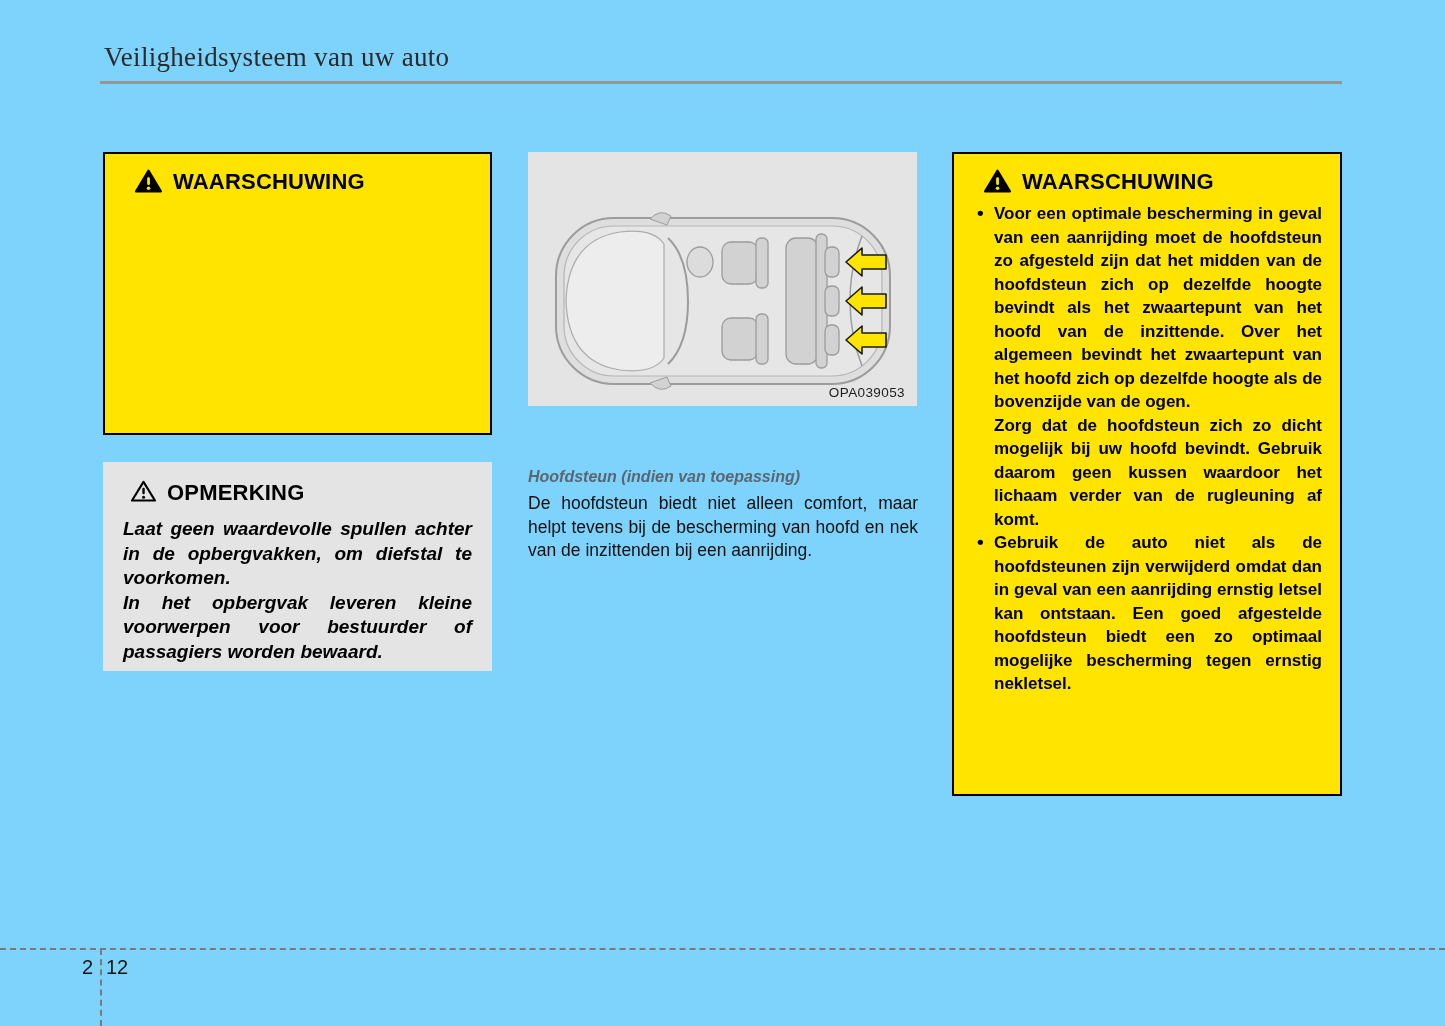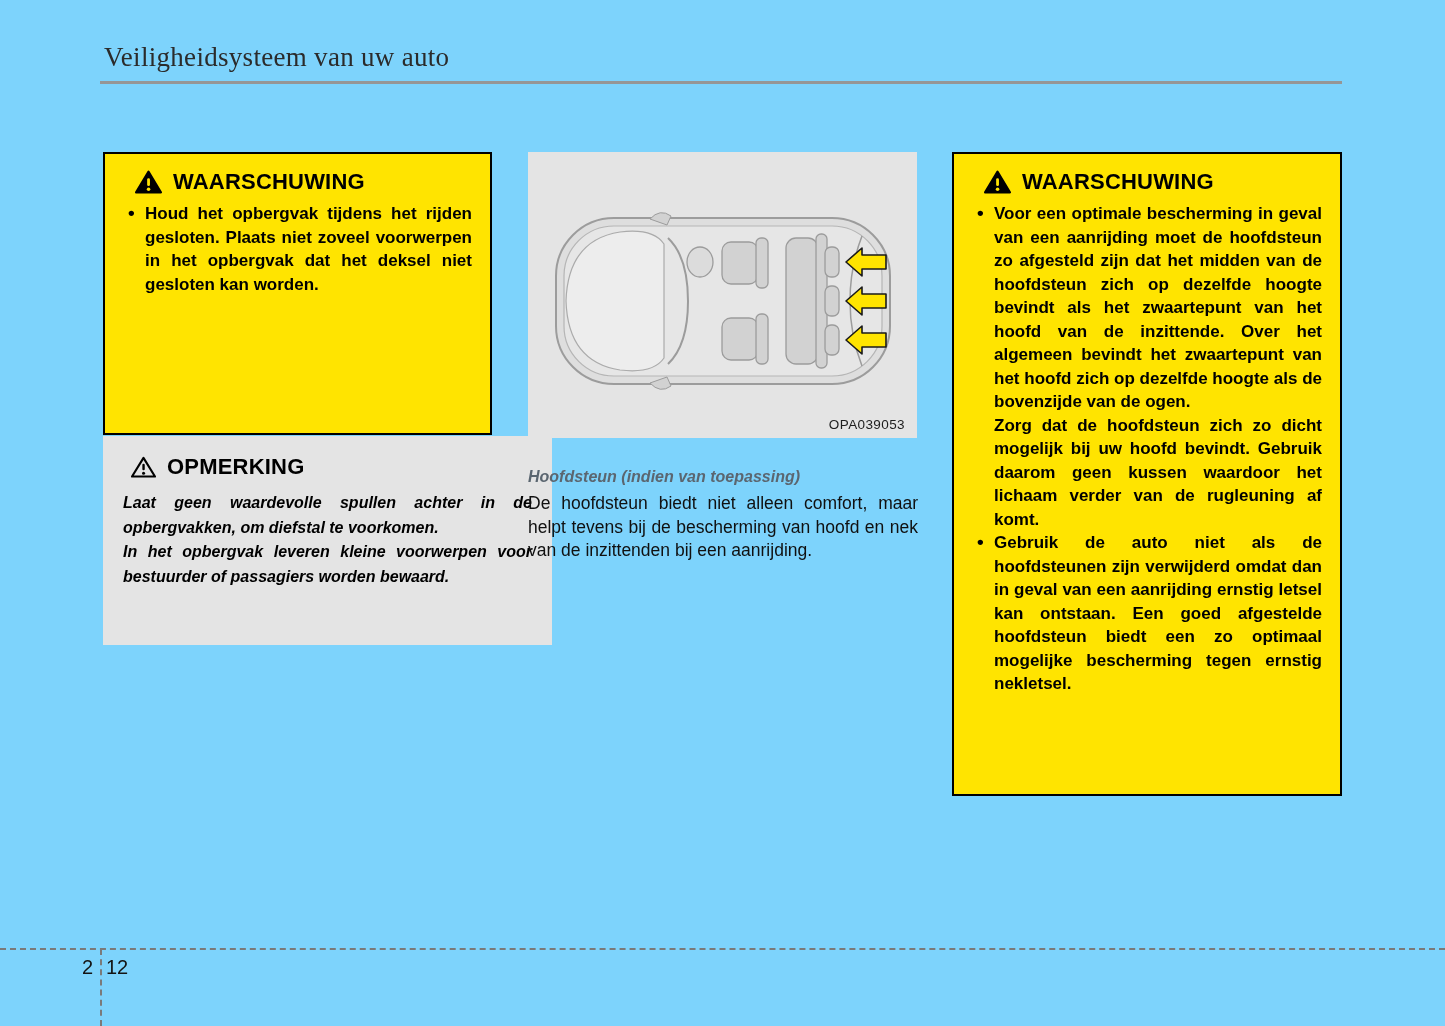--- a/index.html
+++ b/index.html
@@ -6,29 +6,29 @@
   html,body { background:#ffffff; }
   body { font-family:"Liberation Sans", sans-serif; color:#000; }
   .page { position:relative; width:1445px; height:1026px; background:#7dd3fc; overflow:hidden; }
 
   
   .header-title { position:absolute; left:104px; top:42px; font-family:"Liberation Serif", serif; font-size:27px; color:#2b2b2b; letter-spacing:0.3px; }
   .header-rule { position:absolute; left:100px; top:81px; width:1242px; height:3px; background:#969696; }
 
   
   .warning-box { position:absolute; background:#FFE400; border:2px solid #000; padding:15px 18px 14px 18px; }
-  .title-row { display:flex; align-items:center; gap:11px; margin-bottom:7px; }
+  .title-row { display:flex; align-items:flex-start; gap:11px; margin-bottom:7px; }
   .warning-box .title-row { padding-left:12px; }
   .box-title { font-size:22px; font-weight:bold; letter-spacing:0.2px; }
   .w-item { position:relative; padding-left:22px; font-weight:bold; font-size:17px; line-height:23.5px; text-align:justify; }
   .w-item.bulleted::before { content:"\2022"; position:absolute; left:5px; top:-1px; font-size:19px; }
 
   .note-box { position:absolute; background:#E4E4E4; padding:18px 20px 16px 20px; }
   .note-box .title-row { padding-left:8px; margin-bottom:11px; }
-  .note-para { font-weight:bold; font-style:italic; font-size:16px; line-height:24.5px; text-align:justify; }
+  .note-para { font-weight:bold; font-style:italic; font-size:19px; line-height:24.5px; text-align:justify; }
 
   
   .figure-box { position:absolute; background:#E4E4E4; }
   .figure-caption { position:absolute; right:12px; bottom:6px; font-size:13.5px; color:#1e1e1e; letter-spacing:0.4px; }
   .mid-text { position:absolute; }
   .section-title { font-size:20px; font-weight:bold; margin-bottom:11px; }
   .subsection-title { font-size:16px; font-weight:bold; font-style:italic; color:#5B6670; margin-bottom:6px; }
   .body-para { font-size:17.5px; line-height:23.5px; text-align:justify; color:#101010; margin-bottom:9px; }
 
   
@@ -52,39 +52,38 @@
     <div class="title-row">
       <span class="icon">
         <svg viewBox="0 0 26 23" width="27" height="24">
           <path d="M13 1.5 L25 21.5 H1 Z" fill="#000" stroke="#000" stroke-linejoin="round" stroke-width="2"></path>
           <rect x="11.7" y="7.8" width="2.7" height="7.6" rx="1.3" fill="#FFE400"></rect>
           <circle cx="13.05" cy="18.4" r="1.7" fill="#FFE400"></circle>
         </svg>
       </span>
       <span class="box-title">WAARSCHUWING</span>
     </div>
-    <div class="w-item bulleted">Houd het opbergvak tijdens het rijden gesloten. Plaats niet zoveel voorwerpen in het opbergvak dat het deksel niet gesloten kan worden.</div>
   </div>
 
-  <div class="note-box" style="left:103px; top:436px; width:449px; height:209px;">
+  <div class="note-box" style="left:103px; top:462px; width:389px; height:209px;">
     <div class="title-row">
       <span class="icon">
         <svg viewBox="0 0 26 23" width="25" height="22">
           <path d="M13 2 L25 21.5 H1 Z" fill="none" stroke="#000" stroke-width="2.2" stroke-linejoin="round"></path>
           <rect x="11.8" y="8.2" width="2.5" height="6.8" rx="1.2" fill="#000"></rect>
           <circle cx="13.05" cy="18.1" r="1.6" fill="#000"></circle>
         </svg>
       </span>
       <span class="box-title">OPMERKING</span>
     </div>
     <p class="note-para">Laat geen waardevolle spullen achter in de opbergvakken, om diefstal te voorkomen.</p>
     <p class="note-para">In het opbergvak leveren kleine voorwerpen voor bestuurder of passagiers worden bewaard.</p>
   </div>
 
-  <div class="figure-box" style="left:528px; top:152px; width:389px; height:286px;">
+  <div class="figure-box" style="left:528px; top:152px; width:389px; height:254px;">
     <svg viewBox="0 0 389 310" width="389" height="310">
 
       <rect x="28" y="66" width="334" height="166" rx="58" fill="#dedede" stroke="#9c9c9c" stroke-width="2"></rect>
 
       <rect x="36" y="74" width="318" height="150" rx="50" fill="#e6e6e6" stroke="#b5b5b5" stroke-width="1.2"></rect>
 
       <path d="M122 67 q 10 -11 21 -3 l-4 9 Z" fill="#d2d2d2" stroke="#9c9c9c" stroke-width="1"></path>
       <path d="M122 231 q 10 11 21 3 l-4 -9 Z" fill="#d2d2d2" stroke="#9c9c9c" stroke-width="1"></path>
 
       <path d="M38 149 Q 40 88 92 80 Q 125 76 136 92 L136 206 Q 125 222 92 218 Q 40 210 38 149 Z" fill="#ededed" stroke="#ababab" stroke-width="1.2"></path>

